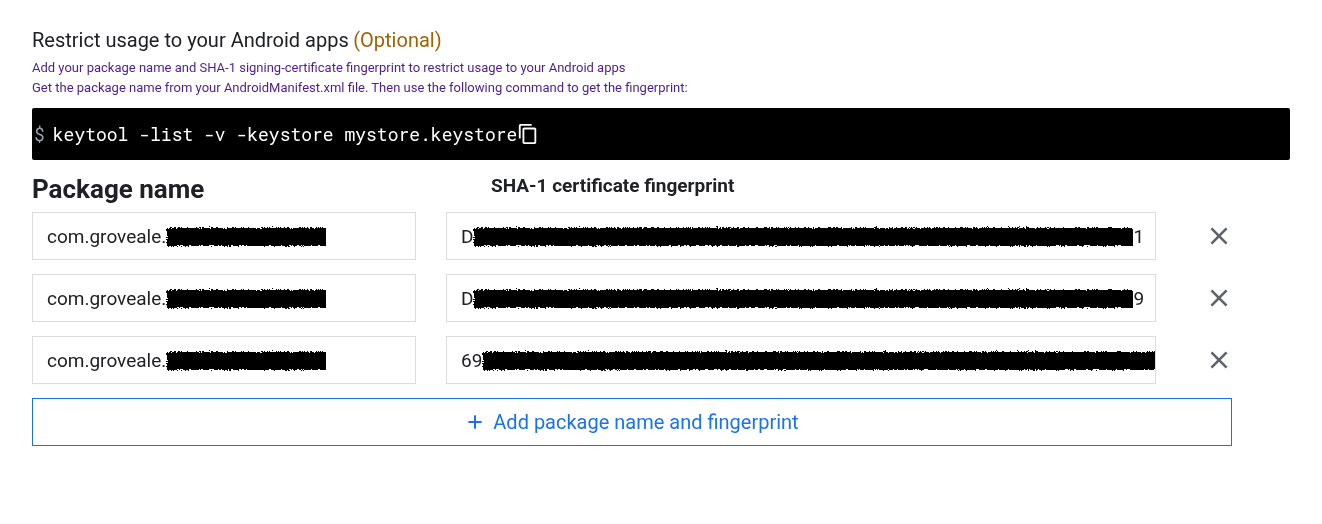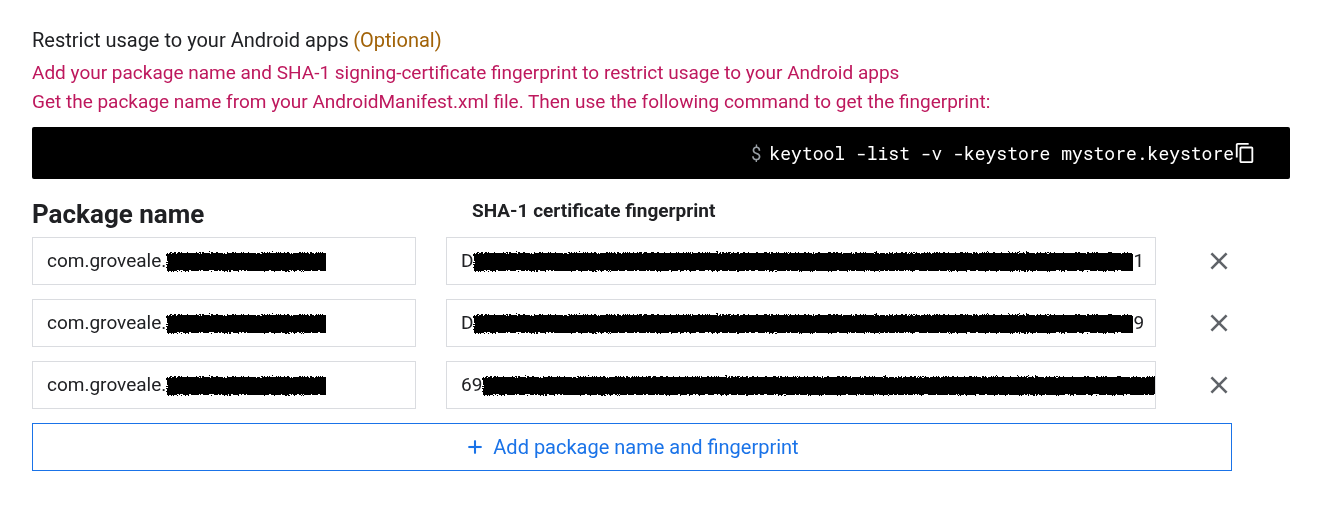--- a/index.html
+++ b/index.html
@@ -21,35 +21,35 @@
       font-weight: 400;
       font-size: 20px;
       color: #202124;
     }
     .heading-optional {
       font-weight: 400;
       font-size: 20px;
       color: #a16207;
     }
     .desc-line {
-      font-size: 19px;
-      color: #be185d;
+      font-size: 13px;
+      color: #4c1d95;
       line-height: 1.55;
     }
     .code-block {
       background: #000;
       color: #fff;
       font-family: "Roboto Mono", "Courier New", monospace;
       font-size: 18px;
-      padding: 14px 34px;
+      padding: 14px 2px;
       margin-top: 10px;
-      margin-bottom: 20px;
-      display: flex;
-      align-items: center;
-      justify-content: flex-end;
+      margin-bottom: 14px;
+      display: flex;
+      align-items: center;
+      justify-content: flex-start;
       border-radius: 2px;
     }
     .code-text {
       white-space: pre;
     }
     .code-prompt {
       color: #9aa0a6;
       margin-right: 8px;
     }
     .copy-btn {
@@ -71,20 +71,21 @@
     }
     .col-pkg {
       width: 410px;
       font-weight: 700;
       font-size: 26px;
     }
     .col-fp-head {
       flex: 1;
       font-weight: 700;
       font-size: 19px;
+      margin-left: 19px;
     }
     .entry-row {
       display: flex;
       align-items: center;
       gap: 30px;
       margin-bottom: 14px;
     }
     .input-box {
       border: 1px solid #dadce0;
       height: 48px;

